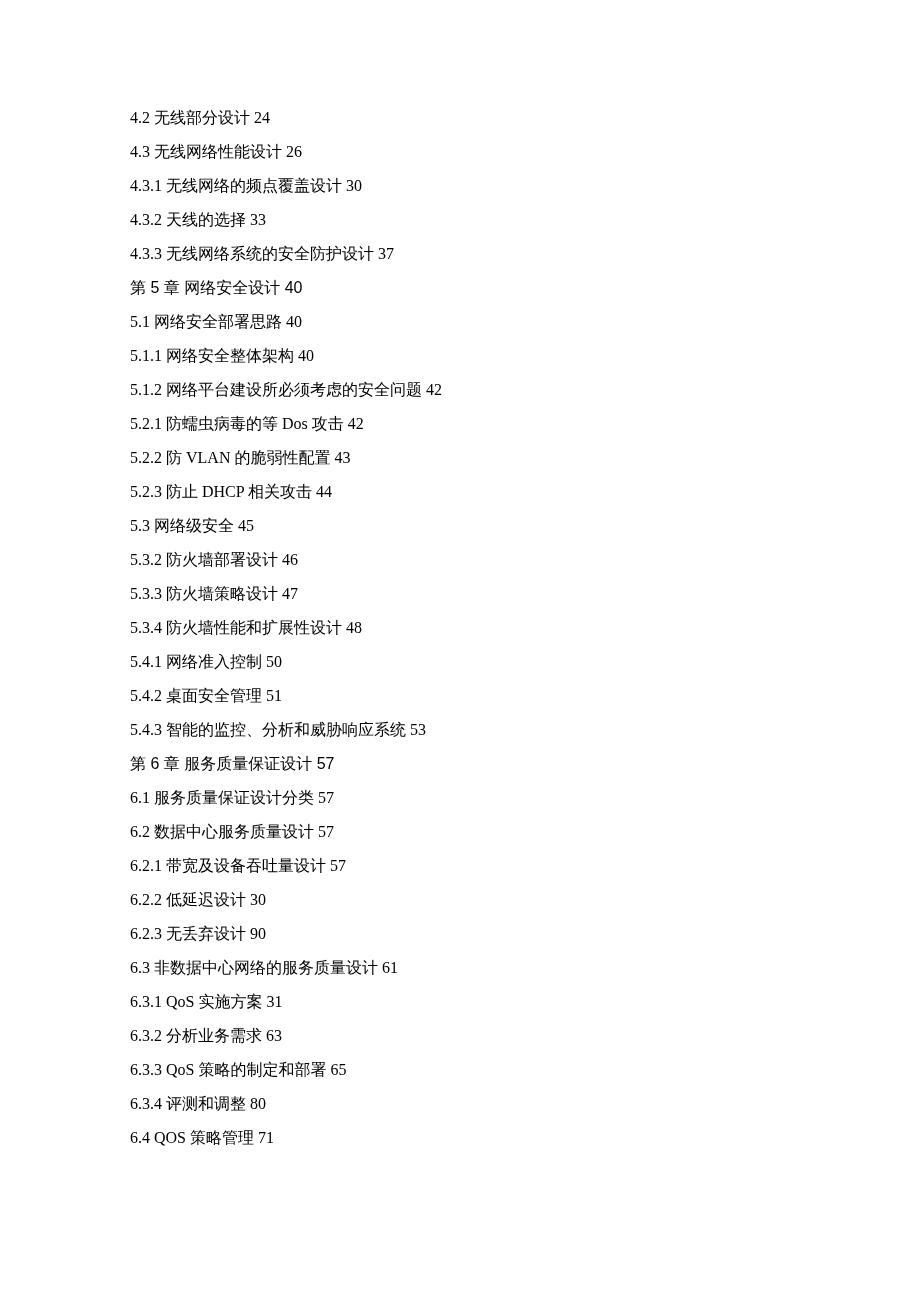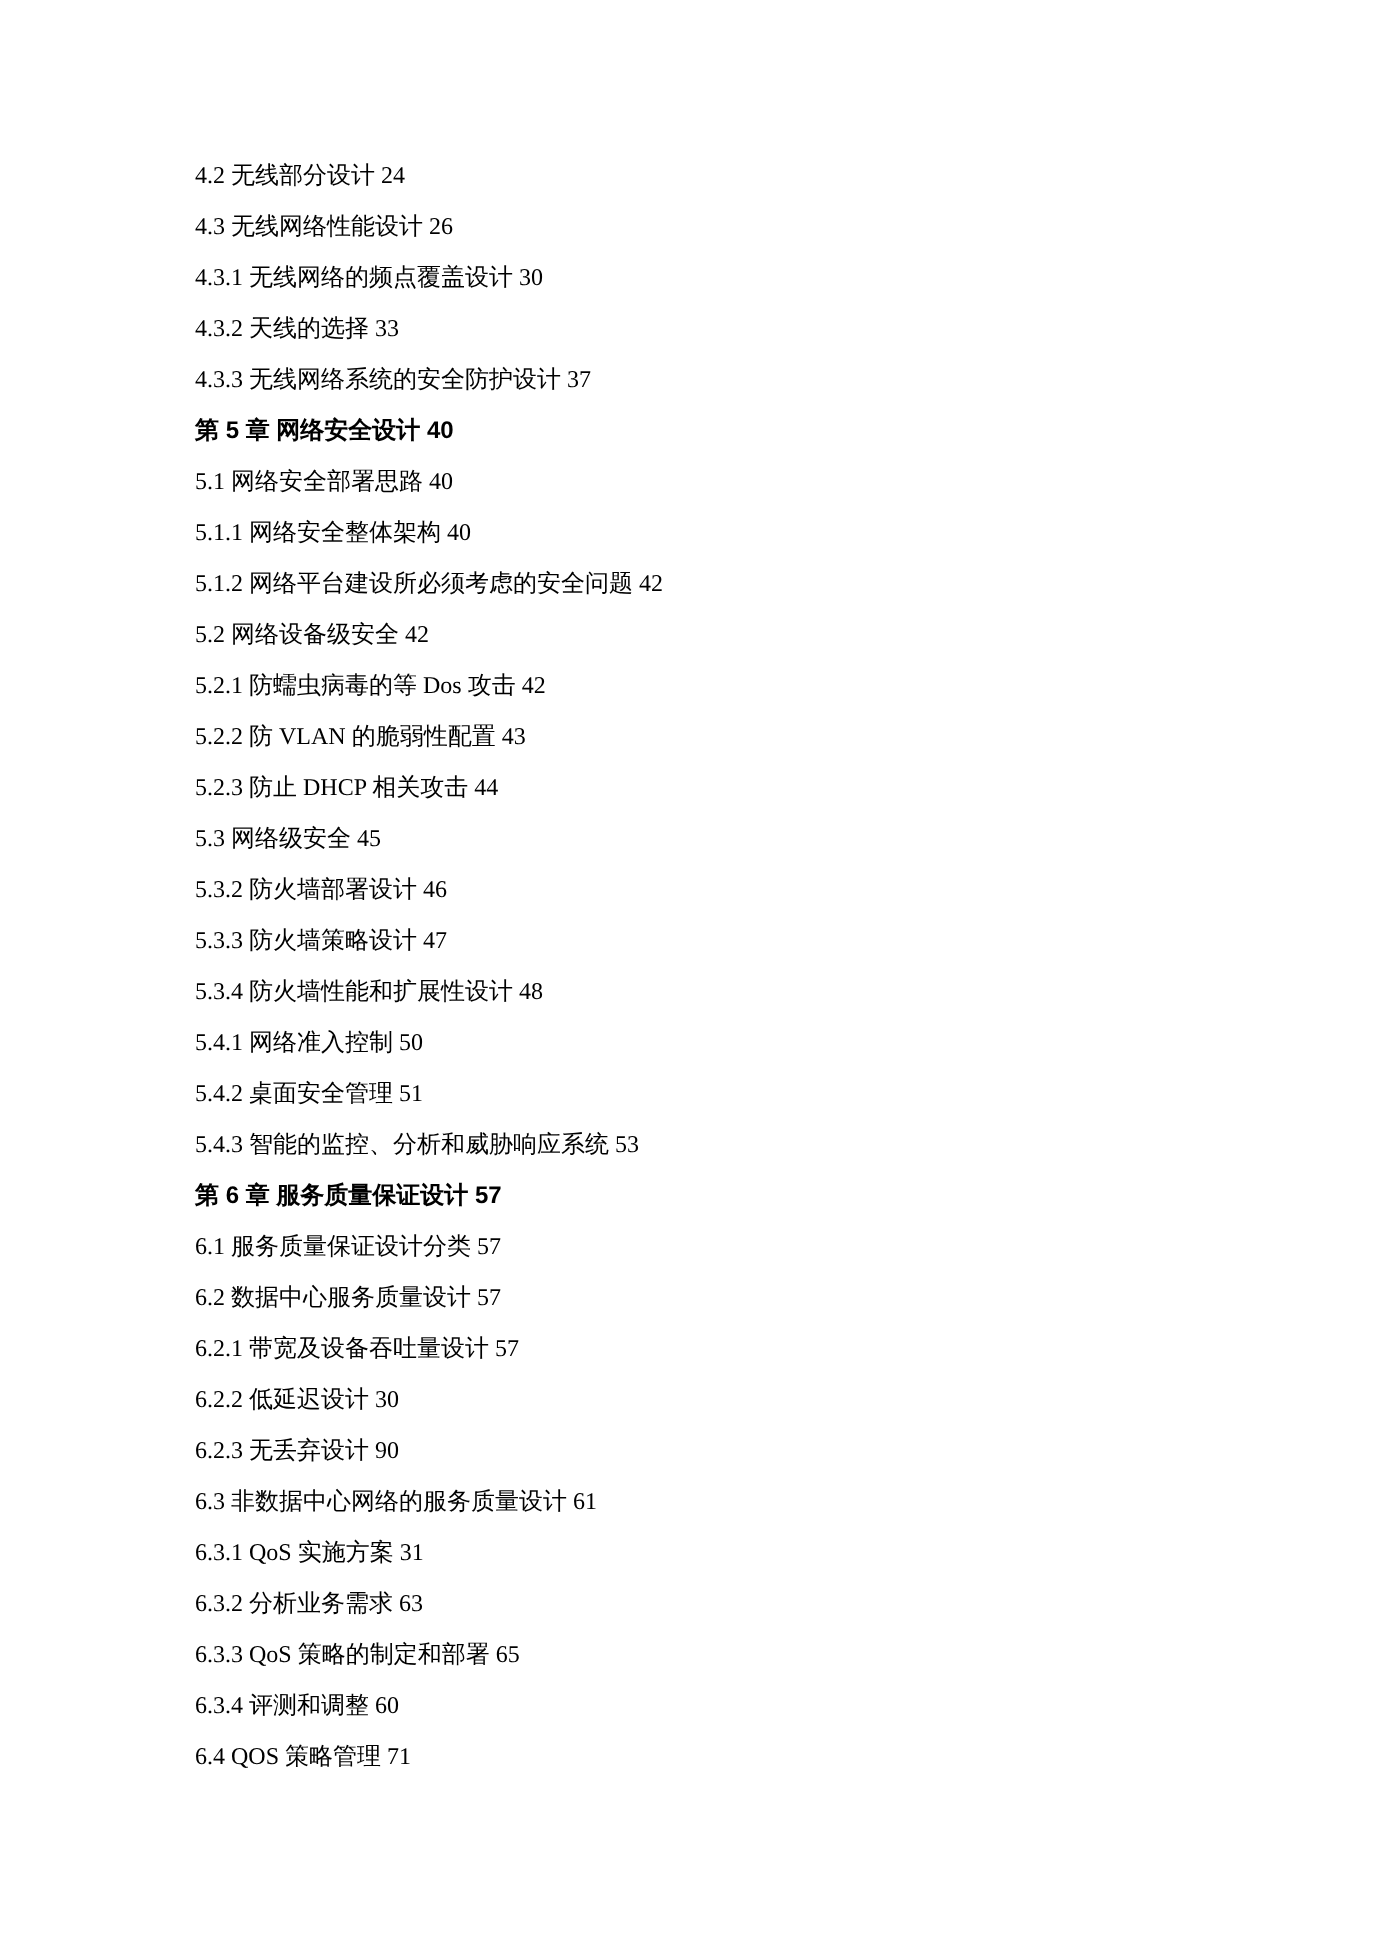--- a/index.html
+++ b/index.html
@@ -15,52 +15,51 @@
     font-size: 16px;
     color: #000000;
     line-height: 1.0;
   }
   .toc-line {
     margin: 0 0 18px 0;
     white-space: nowrap;
   }
   .chapter {
     font-family: "SimHei", "黑体", "Heiti SC", sans-serif;
-    font-weight: bold;
+    font-weight: normal;
   }
 </style>
 </head>
 <body>
 
 <div class="page" id="toc-container">
     <div class="toc-line">4.2 无线部分设计 24</div>
     <div class="toc-line">4.3 无线网络性能设计 26</div>
     <div class="toc-line">4.3.1 无线网络的频点覆盖设计 30</div>
     <div class="toc-line">4.3.2 天线的选择 33</div>
     <div class="toc-line">4.3.3 无线网络系统的安全防护设计 37</div>
     <div class="toc-line chapter">第 5 章 网络安全设计 40</div>
     <div class="toc-line">5.1 网络安全部署思路 40</div>
     <div class="toc-line">5.1.1 网络安全整体架构 40</div>
     <div class="toc-line">5.1.2 网络平台建设所必须考虑的安全问题 42</div>
-    <div class="toc-line">5.2 网络设备级安全 42</div>
     <div class="toc-line">5.2.1 防蠕虫病毒的等 Dos 攻击 42</div>
     <div class="toc-line">5.2.2 防 VLAN 的脆弱性配置 43</div>
     <div class="toc-line">5.2.3 防止 DHCP 相关攻击 44</div>
     <div class="toc-line">5.3 网络级安全 45</div>
     <div class="toc-line">5.3.2 防火墙部署设计 46</div>
     <div class="toc-line">5.3.3 防火墙策略设计 47</div>
     <div class="toc-line">5.3.4 防火墙性能和扩展性设计 48</div>
     <div class="toc-line">5.4.1 网络准入控制 50</div>
     <div class="toc-line">5.4.2 桌面安全管理 51</div>
     <div class="toc-line">5.4.3 智能的监控、分析和威胁响应系统 53</div>
     <div class="toc-line chapter">第 6 章 服务质量保证设计 57</div>
     <div class="toc-line">6.1 服务质量保证设计分类 57</div>
     <div class="toc-line">6.2 数据中心服务质量设计 57</div>
     <div class="toc-line">6.2.1 带宽及设备吞吐量设计 57</div>
     <div class="toc-line">6.2.2 低延迟设计 30</div>
     <div class="toc-line">6.2.3 无丢弃设计 90</div>
     <div class="toc-line">6.3 非数据中心网络的服务质量设计 61</div>
     <div class="toc-line">6.3.1 QoS 实施方案 31</div>
     <div class="toc-line">6.3.2 分析业务需求 63</div>
     <div class="toc-line">6.3.3 QoS 策略的制定和部署 65</div>
-    <div class="toc-line">6.3.4 评测和调整 60</div>
+    <div class="toc-line">6.3.4 评测和调整 80</div>
     <div class="toc-line">6.4 QOS 策略管理 71</div>
   </div>
 
 </body></html>

